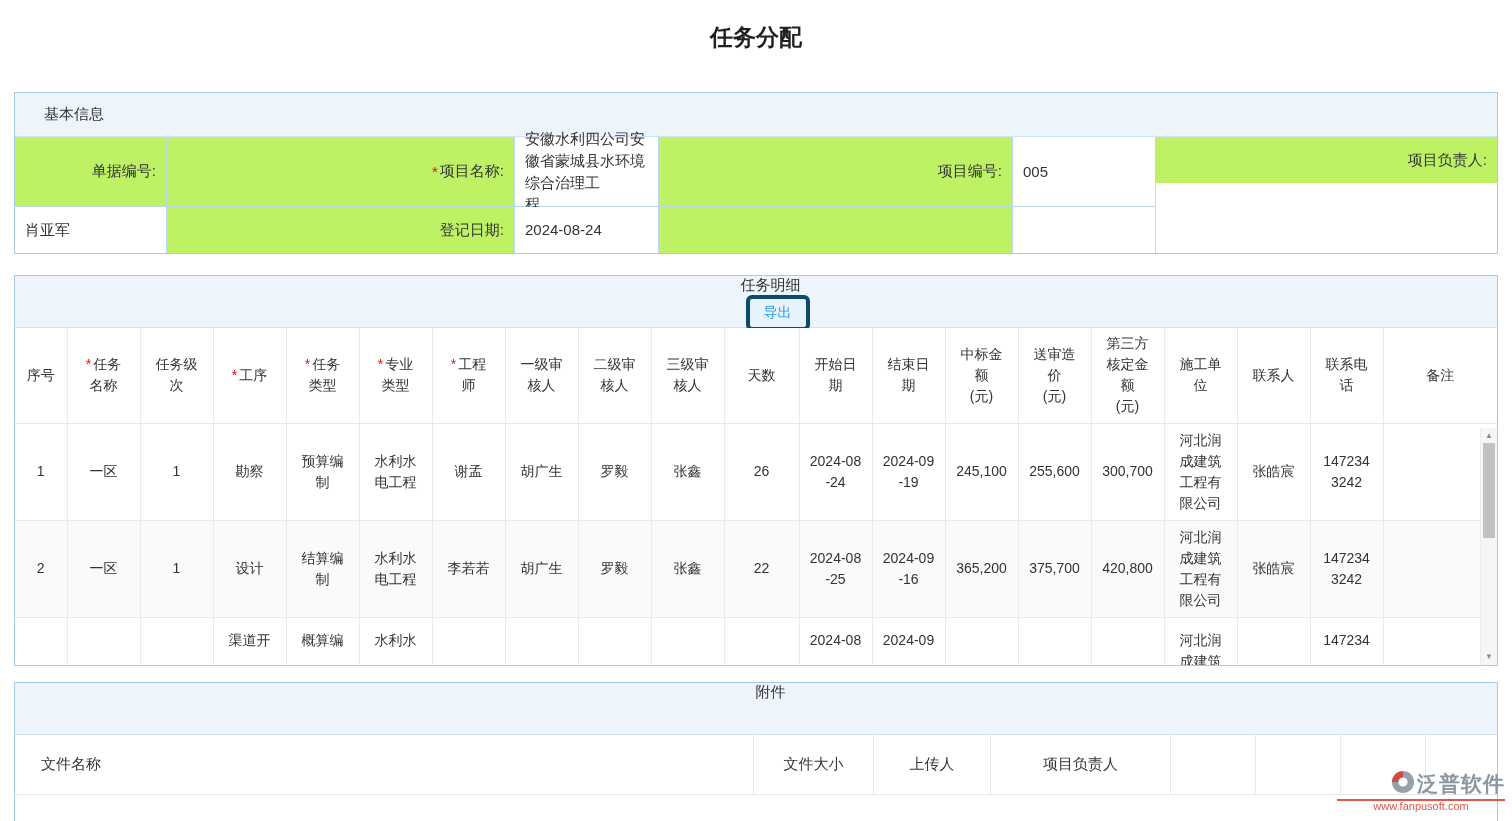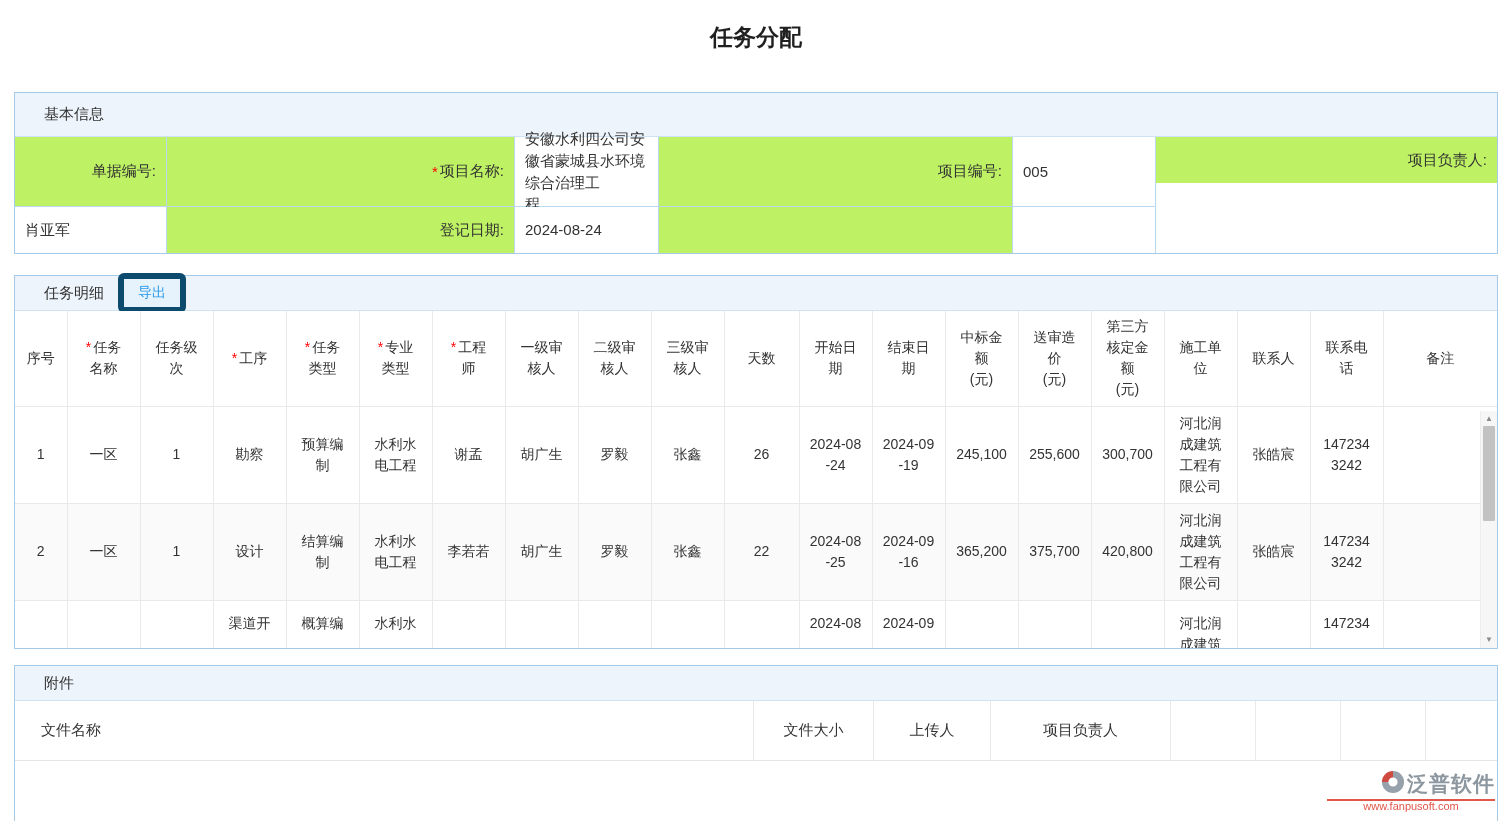--- a/index.html
+++ b/index.html
@@ -5,36 +5,36 @@
   * { box-sizing: border-box; margin: 0; padding: 0; }
   html, body { width: 1512px; height: 821px; background: #ffffff;
     font-family: "Liberation Sans", "DejaVu Sans", sans-serif; color: #333; }
   body { position: relative; overflow: hidden; }
 
   .page-title { text-align: center; font-size: 23px; font-weight: bold; color: #1f1f1f; padding-top: 22px; height: 92px; }
 
   .panel { margin: 0 14px; border: 1px solid #a5cbe9; background: #fff; }
   .panel-header { background: #eef4fb; border-bottom: 1px solid #cfe3f4; display: flex; align-items: center; padding-left: 29px; font-size: 15px; color: #333; }
   .ph-tall { height: 44px; }
-  .ph-short { height: 35px; }
+  .ph-short { height: 52px; flex-direction: column; }
 
   .req { color: #ff0000; margin-right: 2px; }
 
   
   .bi-grid { display: grid; grid-template-columns: 152px 348px 144px 354px 143px 1fr; }
   .bi-cell { border-right: 1px solid #b9d9f0; border-bottom: 1px solid #b9d9f0; display: flex; align-items: center; font-size: 15px; }
   .bi-cell:nth-child(6n) { border-right: none; }
   .bi-row2 { border-bottom: none; }
   .bi-label { background: #bef264; justify-content: flex-end; padding-right: 10px; color: #333; }
   .bi-value { background: #fff; padding-left: 10px; padding-right: 8px; white-space: pre-line; line-height: 1.45; }
   .bi-r1 { height: 70px; }
   .bi-r2 { height: 46px; }
 
   
-  .export-btn { margin-left: 14px; background: #e6f3fd; border: 6px solid #0c4a6e; color: #2b9ae8; font-size: 14px; border-radius: 6px; padding: 5px 14px; cursor: pointer; font-family: inherit; }
+  .export-btn { margin-left: 14px; background: #e6f3fd; border: 4px solid #0c4a6e; color: #2b9ae8; font-size: 14px; border-radius: 6px; padding: 5px 14px; cursor: pointer; font-family: inherit; }
   .task-wrap { position: relative; height: 337px; overflow: hidden; }
   table.task { border-collapse: collapse; table-layout: fixed; width: 100%; }
   table.task th, table.task td { border-right: 1px solid #e9e9e9; border-bottom: 1px solid #e9e9e9; text-align: center; font-size: 14px; font-weight: normal; color: #333; white-space: pre-line; line-height: 1.5; vertical-align: middle; padding: 2px 3px; background: #fff; }
   table.task th:last-child, table.task td:last-child { border-right: none; }
   table.task thead tr { height: 95px; }
   table.task tbody tr { height: 97px; }
   table.task tbody tr:nth-child(2) td { background: #fafafa; }
   tr.clipped td { vertical-align: top; padding-top: 12px; }
 
   
@@ -45,21 +45,21 @@
   .vs-thumb { position: absolute; top: 15px; left: 2px; width: 12px; height: 95px; background: #c2c2c2; border-radius: 1px; cursor: pointer; }
 
   
   .att-grid { display: grid; grid-template-columns: 739px 120px 117px 180px 85px 85px 85px 1fr; height: 60px; border-bottom: 1px solid #e6e6e6; }
   .att-cell { border-right: 1px solid #e9e9e9; display: flex; align-items: center; justify-content: center; font-size: 15px; color: #333; }
   .att-cell:last-child { border-right: none; }
   .att-first { justify-content: flex-start; padding-left: 26px; }
   .att-empty { height: 64px; background: #fff; }
 
   
-  .watermark { position: absolute; right: 17px; top: 770px; width: 168px; }
+  .watermark { position: absolute; right: 7px; top: 770px; width: 168px; }
   .wm-brand-row { display: flex; align-items: center; justify-content: flex-end; gap: 2px; }
   .wm-brand { font-size: 21px; font-weight: bold; color: #8d979f; letter-spacing: 1px; }
   .wm-line { border-top: 2px solid #e2574c; margin-top: 1px; }
   .wm-url { text-align: center; color: #e2574c; font-size: 11px; margin-top: -1px; }
 
   .gap21 { height: 21px; }
   .gap16 { height: 16px; }
 </style>
 </head>
 <body>

